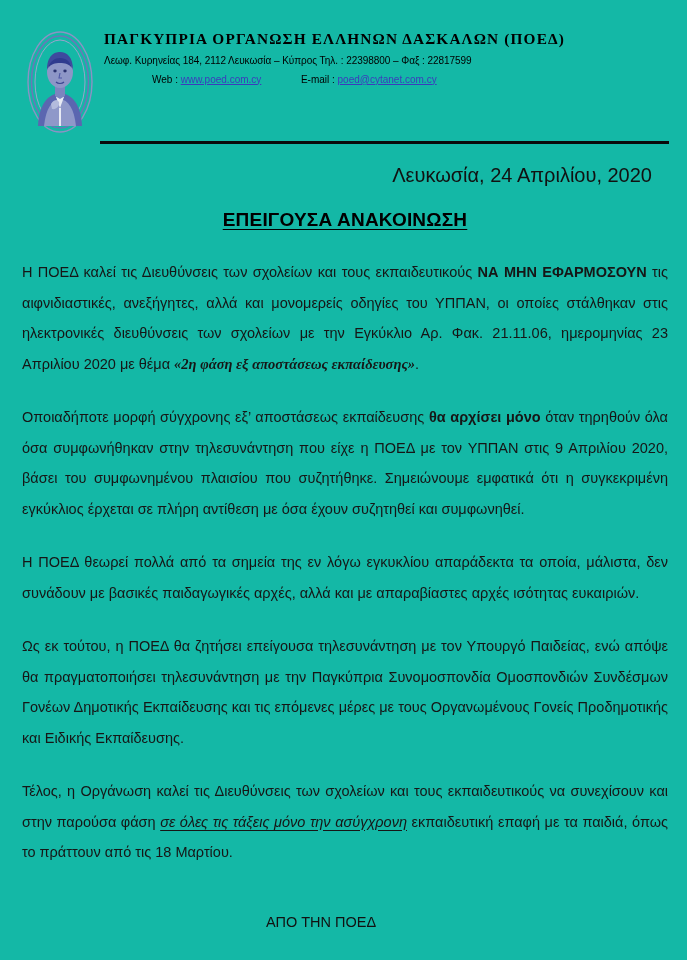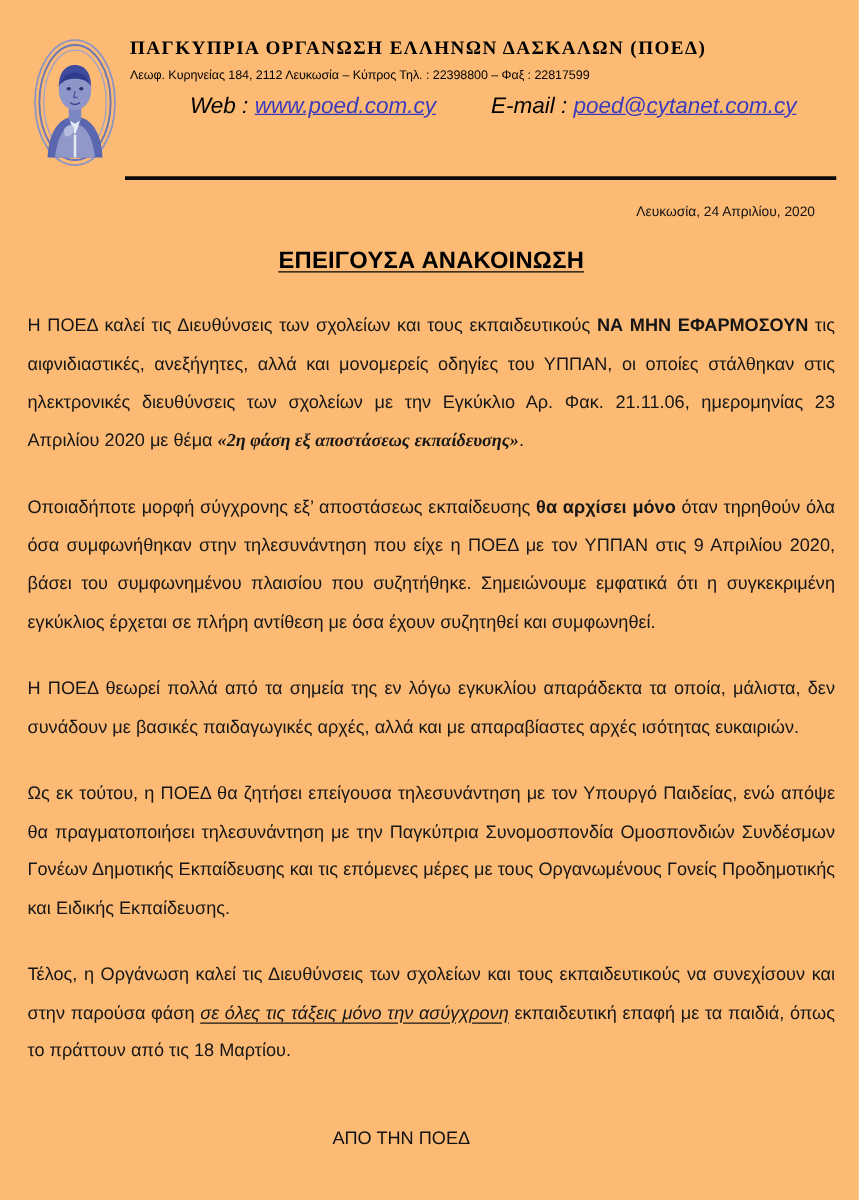--- a/index.html
+++ b/index.html
@@ -16,21 +16,21 @@
     overflow: hidden;
     position: relative;
   }
 
   .page {
     width: 687px;
     height: 960px;
     box-sizing: border-box;
     padding: 0;
     position: relative;
-    background: #fdba74;
+    background: #14b8a6;
   }
 
   
   .letterhead {
     display: flex;
     align-items: flex-start;
     padding: 28px 18px 0 26px;
     box-sizing: border-box;
   }
 
@@ -63,26 +63,25 @@
     font-family: "Liberation Sans", sans-serif;
     font-size: 10px;
     color: #000;
     white-space: nowrap;
     letter-spacing: -0.05px;
     margin: 0 0 8px 0;
   }
 
   .org-contact {
     font-family: "Liberation Sans", sans-serif;
-    font-size: 18px;
+    font-size: 10px;
     color: #000;
     white-space: nowrap;
     margin: 0;
     padding-left: 48px;
-    font-style: italic;
   }
 
   .org-contact .sep { display: inline-block; width: 34px; }
 
   .link {
     color: #3b3bbd;
     text-decoration: underline;
   }
 
   .rule-wrap {
@@ -96,21 +95,21 @@
 
   
   .doc-body {
     padding: 0 19px 0 22px;
     box-sizing: border-box;
   }
 
   .date-line {
     text-align: right;
     font-family: "Liberation Sans", sans-serif;
-    font-size: 11px;
+    font-size: 20px;
     color: #111;
     margin: 20px 16px 0 0;
   }
 
   .doc-title {
     text-align: center;
     margin: 22px 0 0 0;
     font-family: "Liberation Sans", sans-serif;
     font-size: 19px;
     font-weight: bold;

